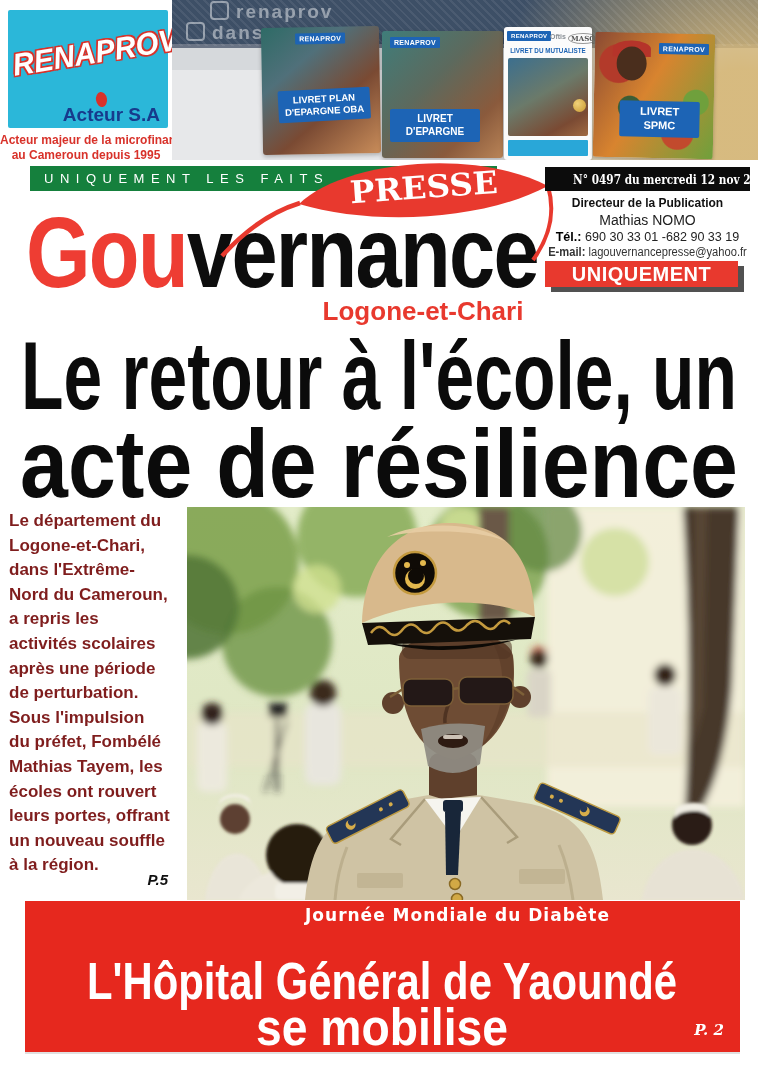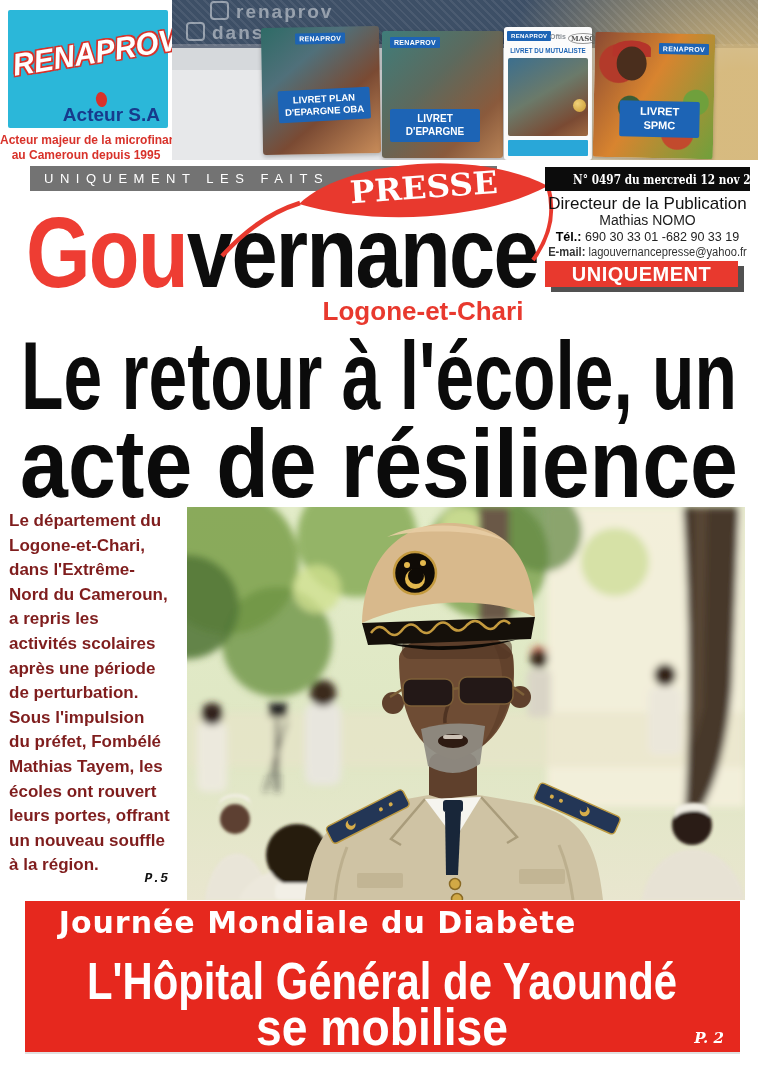--- a/index.html
+++ b/index.html
@@ -60,54 +60,54 @@
        radial-gradient(circle at 30% 60%,#3c5d35 0 10%,transparent 11%),
        radial-gradient(circle at 70% 80%,#c24a2d 0 12%,transparent 13%),
        radial-gradient(circle at 85% 55%,#6fa03c 0 10%,transparent 11%),
        linear-gradient(120deg,#8a4a33 0%,#d8842f 45%,#6fa03c 100%);}
   #cardD .chip{right:6px;top:10px;left:auto;}
   #cardD .card-label{left:26px;top:68px;width:76px;font-size:11px;padding:4px 2px;}
   #cardD .head{position:absolute;left:22px;top:14px;width:30px;height:34px;border-radius:50%;background:#4a2e1d;}
   #cardD .wrap{position:absolute;left:18px;top:8px;width:38px;height:16px;border-radius:50% 50% 0 0;background:#b5342a;}
 
   
-  #bar{left:30px;top:166px;width:467px;height:25px;background:#737373;color:#fff;
+  #bar{left:30px;top:166px;width:467px;height:25px;background:#15803d;color:#fff;
        font-size:13px;letter-spacing:6.5px;line-height:25px;padding-left:14px;box-sizing:border-box;white-space:nowrap;}
   #masthead-svg{left:0;top:140px;width:758px;height:165px;}
   #issue-box{left:545px;top:167px;width:205px;height:24px;background:#0c0c0c;color:#fff;text-align:center;
        line-height:24px;white-space:nowrap;}
   #issue-box span{display:inline-block;font-family:"DejaVu Serif",serif;font-weight:bold;font-size:13.5px;
        transform:scaleX(.78);transform-origin:center;}
   #pubinfo{left:540px;top:195px;width:215px;text-align:center;color:#111;}
-  #pub-label{font-weight:normal;font-size:17px;line-height:17px;}
+  #pub-label{font-weight:bold;font-size:12px;line-height:17px;}
   #pub-name{font-size:14px;line-height:17px;color:#222;}
   .infoline{white-space:nowrap;transform:scaleX(.93);transform-origin:center;}
   #pub-tel{font-size:13.5px;line-height:16px;color:#222;}
   #pub-tel b{color:#000;}
   #pub-mail{font-size:12px;line-height:15px;color:#333;}
   #badge{left:545px;top:261px;width:193px;height:26px;background:var(--accent_red,#e8392e);
        box-shadow:6px 5px 0 0 var(--shadow_grey,#515151);color:#fff;font-weight:bold;font-size:20px;
        letter-spacing:.5px;text-align:center;line-height:26px;}
 
   
   #kicker{left:0;top:296px;width:758px;text-align:center;color:var(--accent_red,#e8392e);
        font-weight:bold;font-size:26px;padding-left:44px;}
   #headline-svg{left:0;top:318px;width:758px;height:188px;}
   #summary{left:9px;top:509px;color:#7f1d1d;font-weight:bold;font-size:17px;line-height:24.6px;white-space:pre;}
-  #lead-ref{left:8px;top:871px;width:160px;text-align:right;font-family:Liberation Mono, monospace;
-       font-weight:bold;font-style:italic;font-size:13px;color:#111;}
+  #lead-ref{left:8px;top:871px;width:160px;text-align:right;font-family:Liberation Sans, sans-serif;
+       font-weight:bold;font-style:italic;font-size:15px;color:#111;}
   #photo{left:187px;top:507px;width:558px;height:393px;}
 
   
   #redbox{left:25px;top:901px;width:715px;height:151px;background:var(--banner_red,#e6281e);
        box-shadow:0 2px 0 rgba(0,0,0,.12);}
-  #sec-kicker{position:absolute;left:0;top:4px;width:585px;text-align:center;color:#fff;
-       font-family:"DejaVu Sans",sans-serif;font-weight:bold;font-size:30px;letter-spacing:1px;}
+  #sec-kicker{position:absolute;left:0;top:4px;width:585px;text-align:right;color:#fff;
+       font-family:"DejaVu Sans",sans-serif;font-weight:bold;font-size:17px;letter-spacing:1px;}
   #sec-svg{position:absolute;left:0;top:0;width:715px;height:151px;}
-  #sec-ref{position:absolute;right:16px;bottom:5px;color:#fff;font-family:"DejaVu Serif",serif;
+  #sec-ref{position:absolute;right:16px;bottom:13px;color:#fff;font-family:"DejaVu Serif",serif;
        font-weight:bold;font-style:italic;font-size:15px;}
 </style>
 </head>
 <body>
 
 <div id="page">
 
   <div id="ad-left" class="abs">
     <div id="cyanbox" class="abs">
       <div id="brand" class="abs">RENAPROV</div>

